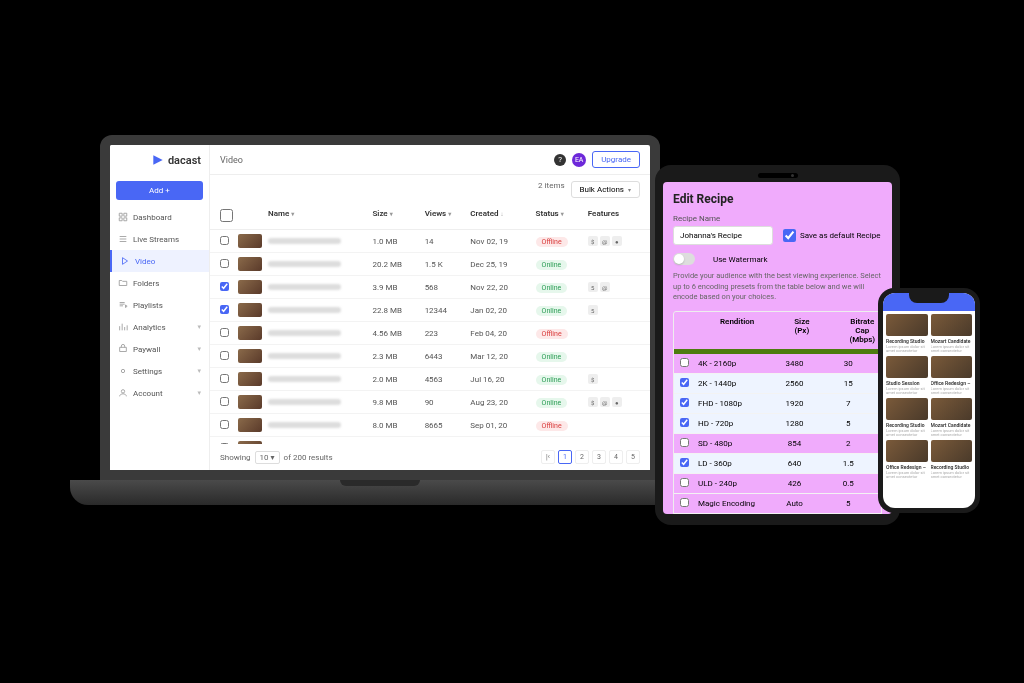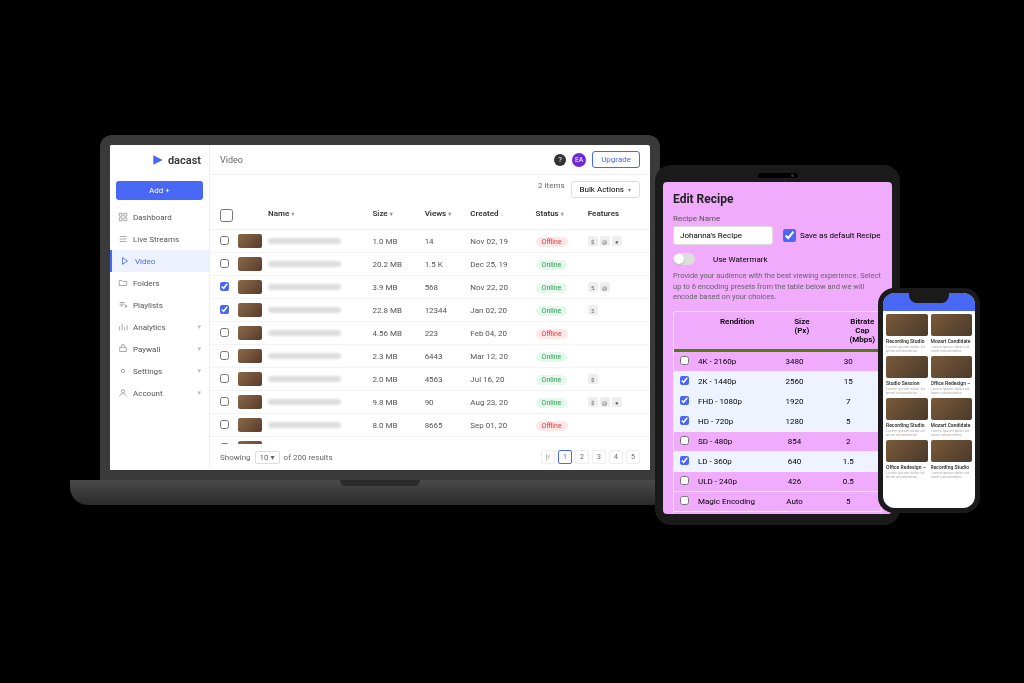--- a/index.html
+++ b/index.html
@@ -72,21 +72,21 @@
 .field-label { font-size: 8px; color: #555; margin-bottom: 3px; }
 .field-row { display: flex; gap: 10px; align-items: center; margin-bottom: 8px; }
 .text-input { flex: 1; padding: 4px 6px; border: 1px solid #ddd; border-radius: 3px; font-size: 8px; max-width: 100px; }
 .chk-row { display: flex; align-items: center; gap: 4px; font-size: 8px; }
 .toggle-row { display: flex; align-items: center; gap: 18px; margin-bottom: 6px; }
 .toggle { width: 22px; height: 12px; background: #ddd; border-radius: 12px; position: relative; }
 .toggle::after { content: ''; position: absolute; width: 10px; height: 10px; background: #fff; border-radius: 50%; top: 1px; left: 1px; box-shadow: 0 1px 2px rgba(0,0,0,0.2); }
 .help-text { font-size: 7.5px; color: #666; line-height: 1.4; margin-bottom: 8px; }
 
 .rtable { border: 1px solid #eee; border-radius: 3px; }
-.rhead { display: flex; padding: 5px 6px; border-bottom: 3px solid #4d7c0f; font-size: 8px; font-weight: 600; gap: 40px; }
+.rhead { display: flex; padding: 5px 6px; border-bottom: 5px solid #4d7c0f; font-size: 8px; font-weight: 600; gap: 40px; }
 .rc-chk { width: 18px; }
 .rc-name { flex: 1.3; }
 .rc-size { flex: 1; text-align: center; }
 .rc-bit { flex: 1; text-align: center; }
 .rrow { display: flex; padding: 4px 6px; border-bottom: 1px solid #f3f3f3; font-size: 8px; align-items: center; }
 .rrow.sel { background: #eef4ff; }
 .rrow input { width: 9px; height: 9px; }
 
 
 .phone { position: absolute; left: 878px; top: 288px; width: 102px; height: 225px; background: #1a1a1a; border-radius: 16px; padding: 5px; }

